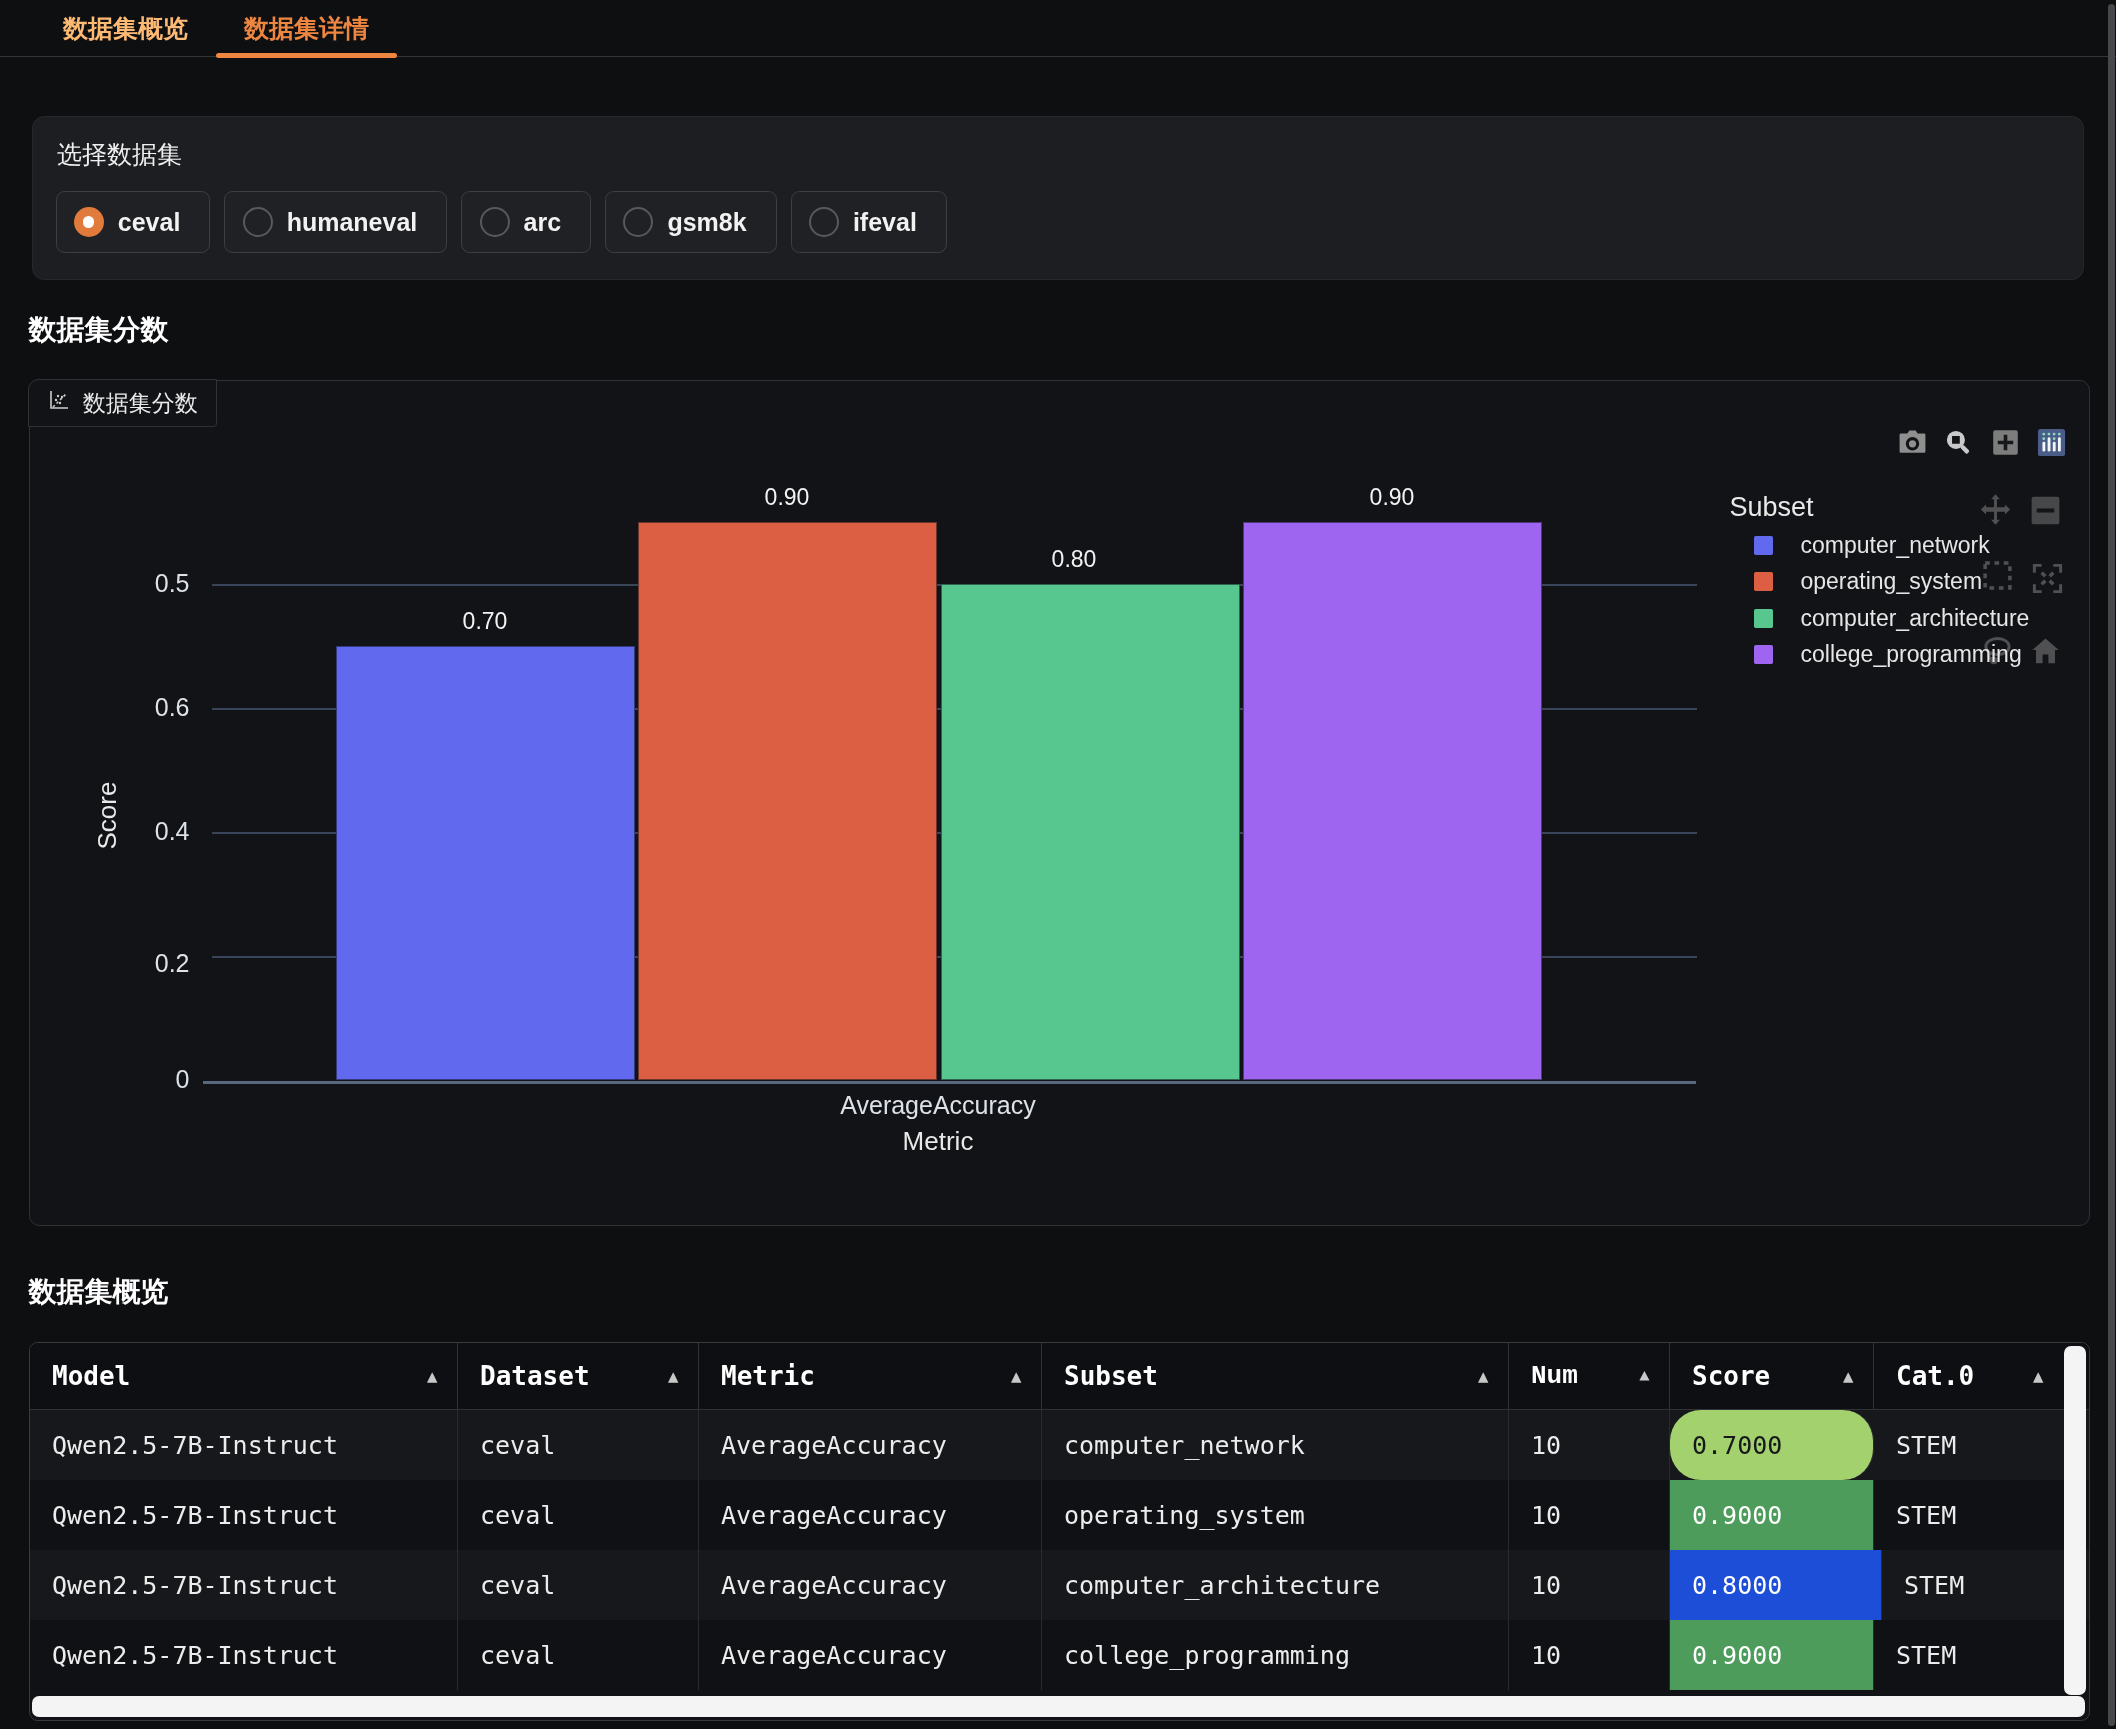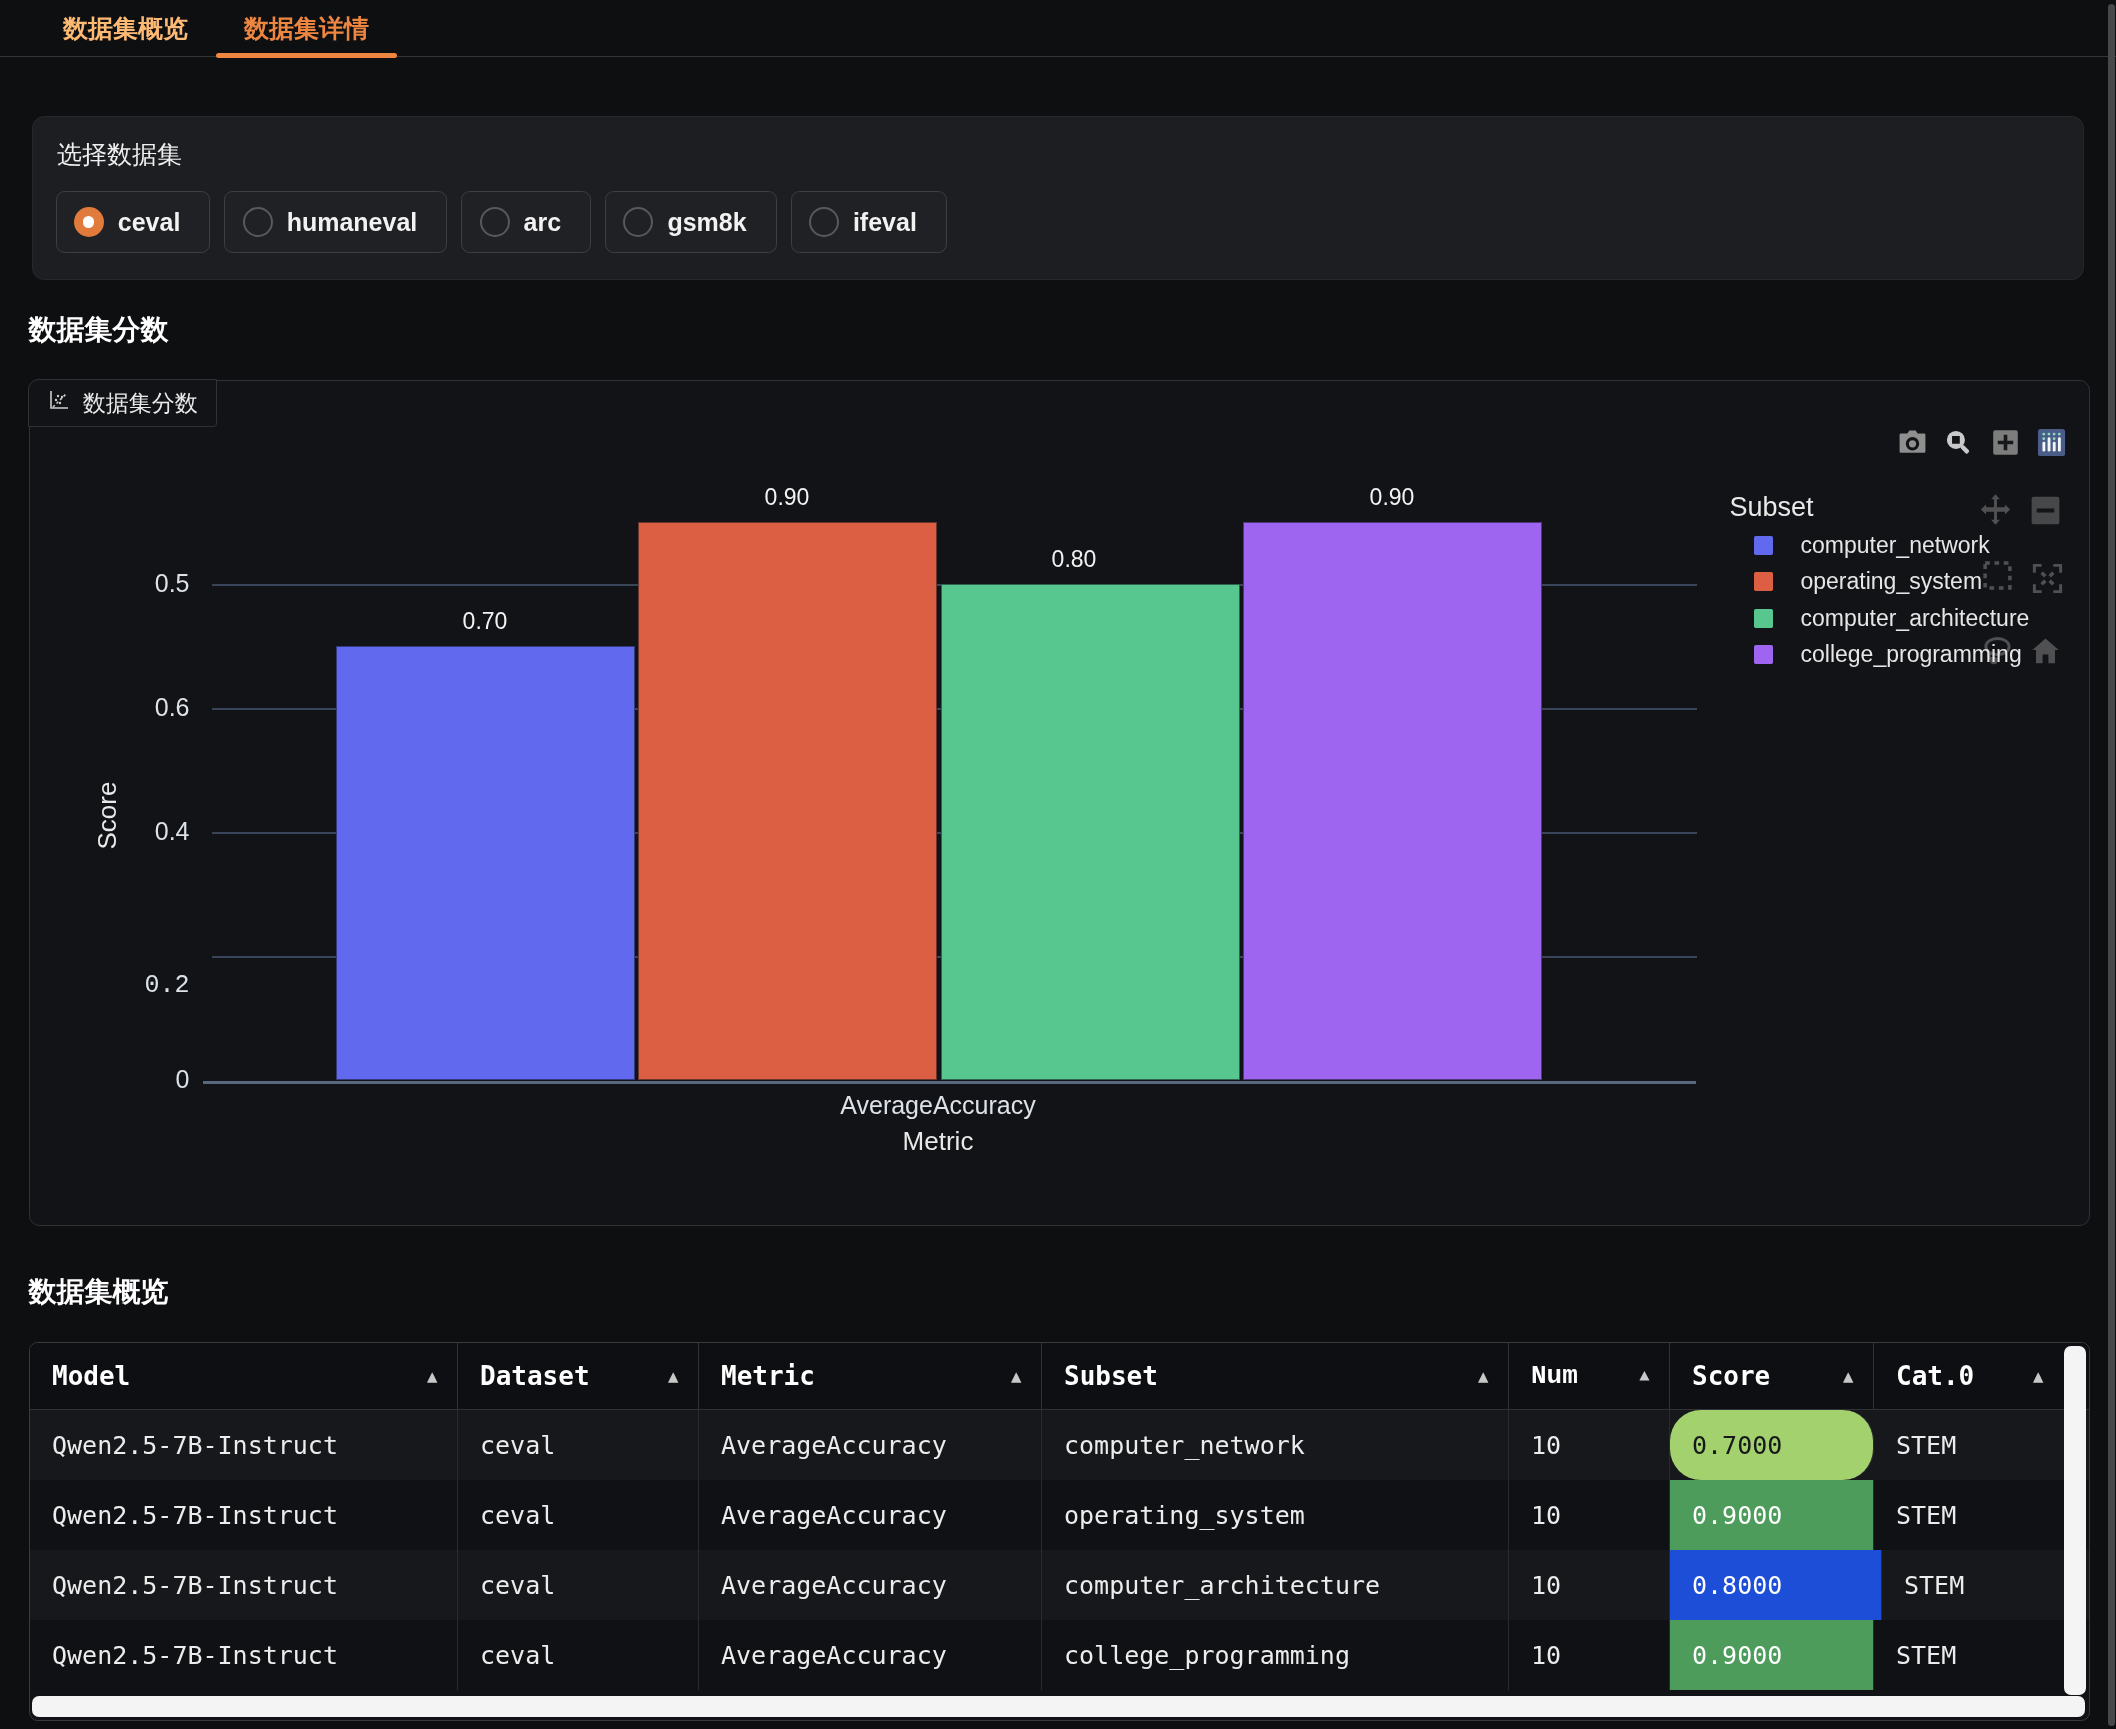--- a/index.html
+++ b/index.html
@@ -218,21 +218,21 @@
         <div class="legend-item" style="top: 256px;">
           <div class="legend-swatch" style="background: rgb(158, 102, 240);"></div>
           <div class="legend-text">college_programming</div>
         </div>
       </div>
 
     <div id="plot-area">
         <div class="zeroline" style="left: 173px; top: 700px; width: 1493px;"></div>
         <div class="ytick" style="left: 30px; top: 684px;">0</div>
         <div class="gridline" style="left: 182px; top: 575px; width: 1485px;"></div>
-        <div class="ytick" style="left: 30px; top: 590px; font-family: Liberation Mono, monospace;">0.2</div>
+        <div class="ytick" style="left: 30px; top: 568px;">0.2</div>
         <div class="gridline" style="left: 182px; top: 451px; width: 1485px;"></div>
         <div class="ytick" style="left: 30px; top: 436px;">0.4</div>
         <div class="gridline" style="left: 182px; top: 327px; width: 1485px;"></div>
         <div class="ytick" style="left: 30px; top: 312px;">0.6</div>
         <div class="gridline" style="left: 182px; top: 203px; width: 1485px;"></div>
         <div class="ytick" style="left: 30px; top: 188px;">0.5</div>
         <div class="bar" style="left: 306px; top: 265px; width: 299px; height: 434px; background: rgb(97, 105, 239);"></div>
         <div class="bar-label" style="left: 306px; top: 227px; width: 299px;">0.70</div>
         <div class="bar" style="left: 608px; top: 141px; width: 299px; height: 558px; background: rgb(220, 95, 67);"></div>
         <div class="bar-label" style="left: 608px; top: 103px; width: 299px;">0.90</div>

